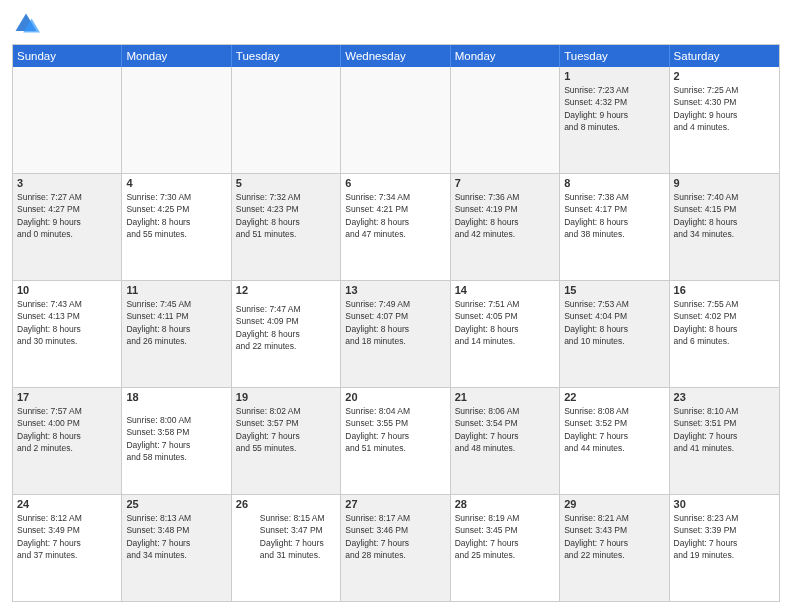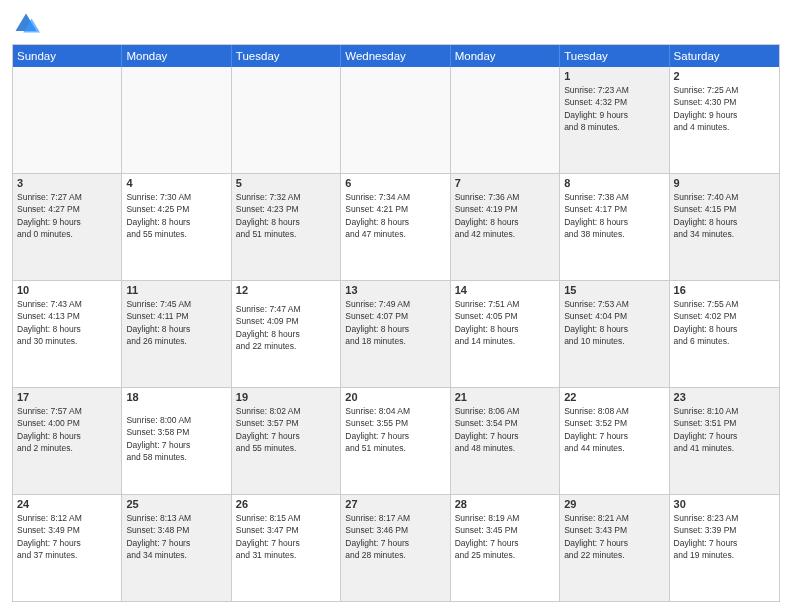--- a/index.html
+++ b/index.html
@@ -326,21 +326,21 @@
           </div>
           <div class="cal-cell shaded">
             <span class="day-num">25</span>
             <div class="cell-text" style="white-space: pre-line;">Sunrise: 8:13 AM
 Sunset: 3:48 PM
 Daylight: 7 hours
 and 34 minutes.</div>
           </div>
           <div class="cal-cell">
             <span class="day-num">26</span>
-            <div class="cell-text" style="white-space: pre-line;">Sunrise: 8:15 AM
+            <div class="cell-text" style="white-space: pre-line; margin-left: 24px;">Sunrise: 8:15 AM
 Sunset: 3:47 PM
 Daylight: 7 hours
 and 31 minutes.</div>
           </div>
           <div class="cal-cell shaded">
             <span class="day-num">27</span>
             <div class="cell-text" style="white-space: pre-line;">Sunrise: 8:17 AM
 Sunset: 3:46 PM
 Daylight: 7 hours
 and 28 minutes.</div>

